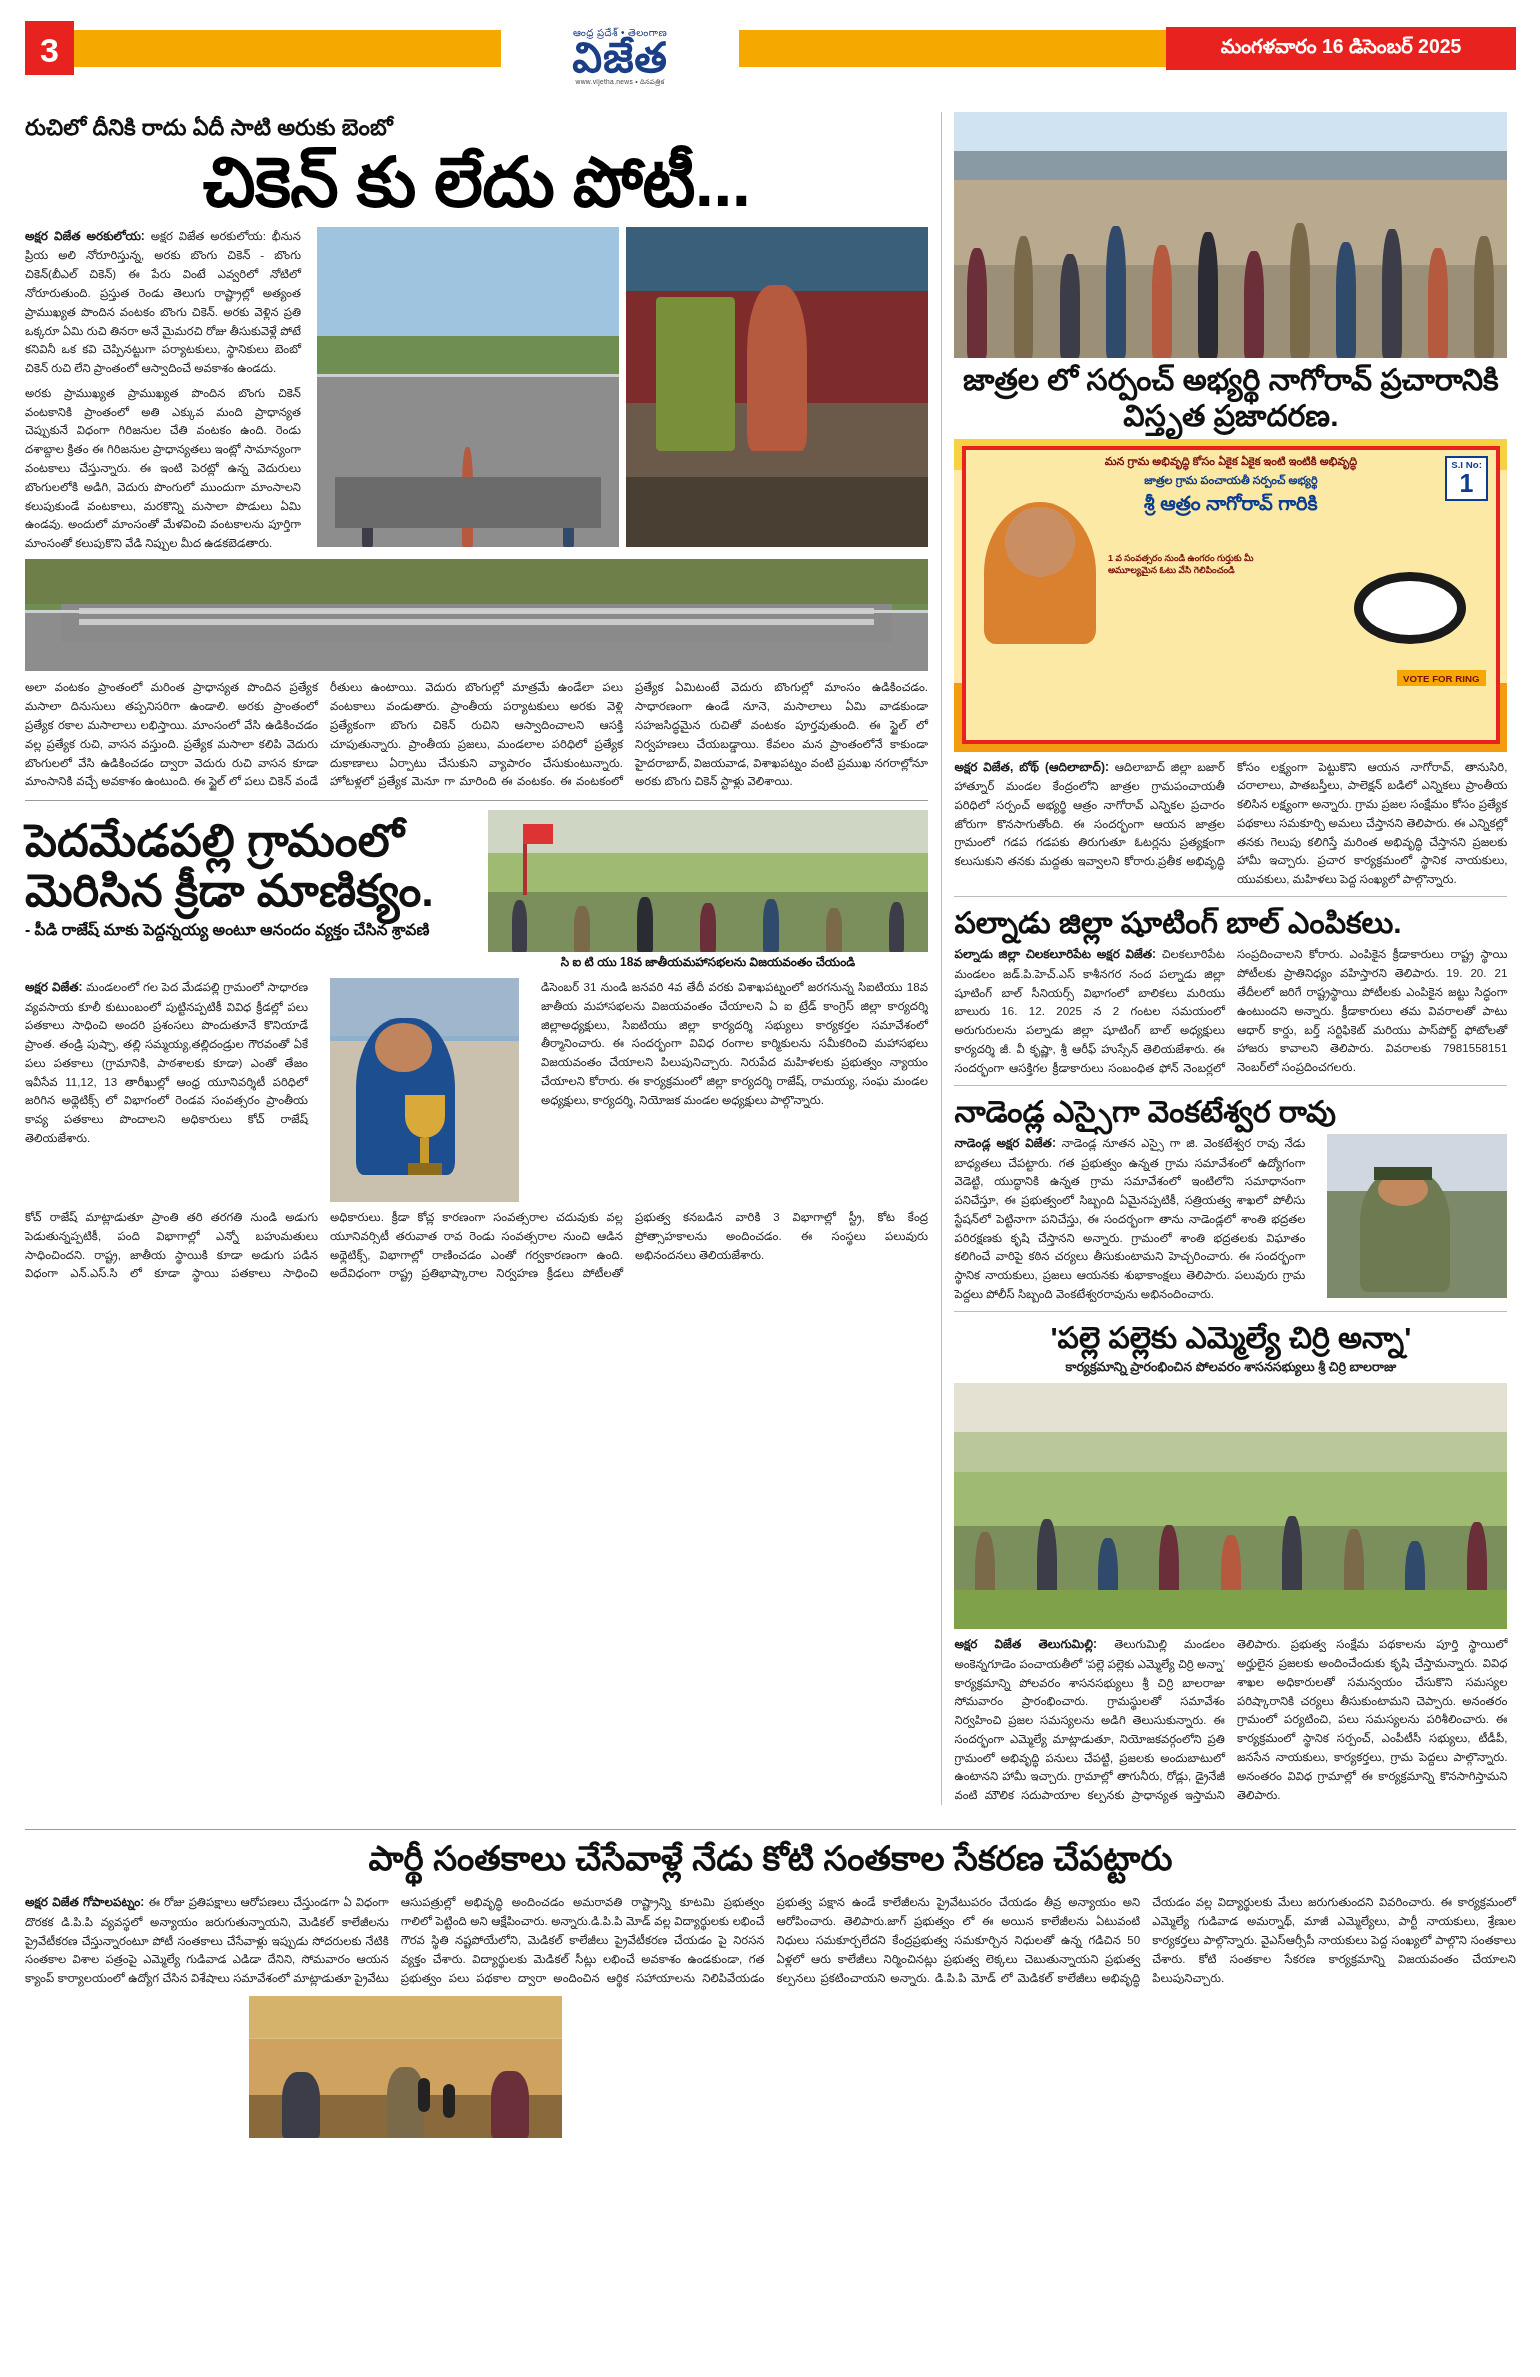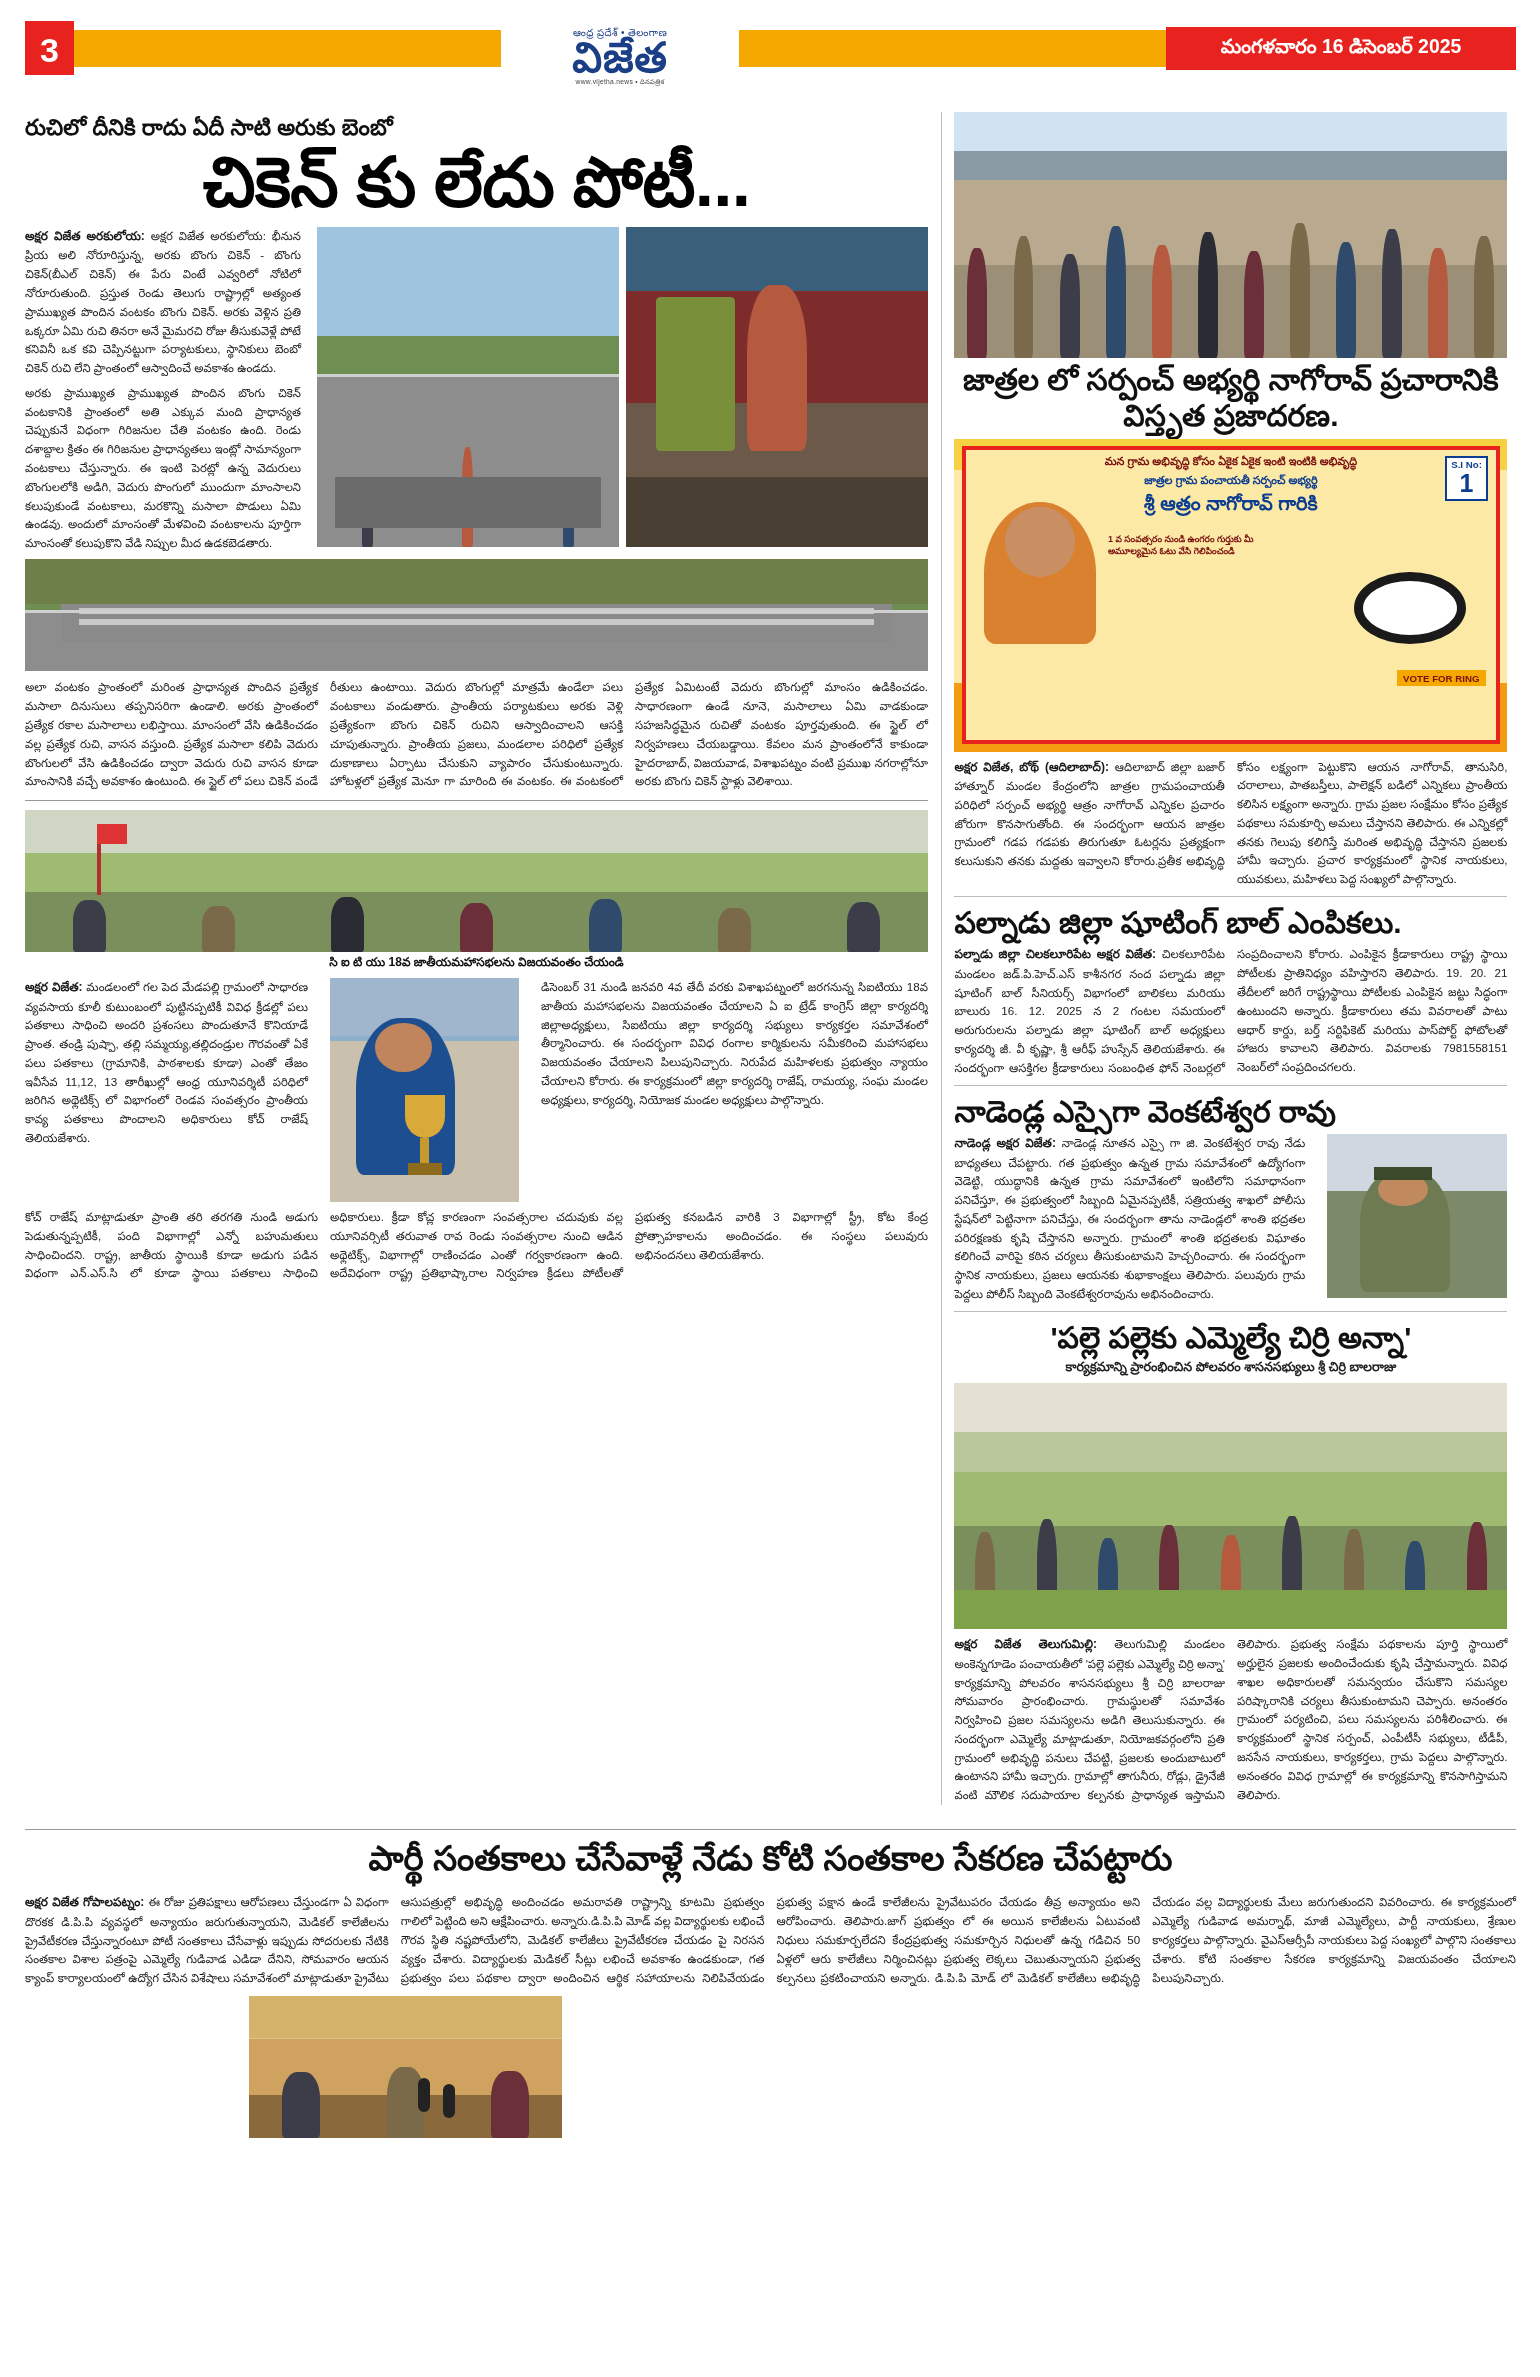--- a/index.html
+++ b/index.html
@@ -306,20 +306,24 @@
 
       <div class="txt cols3" style="margin-top:7.5px;">
         <span>అలా వంటకం ప్రాంతంలో మరింత ప్రాధాన్యత పొందిన ప్రత్యేక మసాలా దినుసులు తప్పనిసరిగా ఉండాలి. అరకు ప్రాంతంలో ప్రత్యేక రకాల మసాలాలు లభిస్తాయి. మాంసంలో వేసి ఉడికించడం వల్ల ప్రత్యేక రుచి, వాసన వస్తుంది. ప్రత్యేక మసాలా కలిపి వెదురు బొంగులలో వేసి ఉడికించడం ద్వారా వెదురు రుచి వాసన కూడా మాంసానికి వచ్చే అవకాశం ఉంటుంది.</span>
         <span>ఈ స్టైల్ లో పలు చికెన్ వండే రీతులు ఉంటాయి. వెదురు బొంగుల్లో మాత్రమే ఉండేలా పలు వంటకాలు వండుతారు. ప్రాంతీయ పర్యాటకులు అరకు వెళ్లి ప్రత్యేకంగా బొంగు చికెన్ రుచిని ఆస్వాదించాలని ఆసక్తి చూపుతున్నారు. ప్రాంతీయ ప్రజలు, మండలాల పరిధిలో ప్రత్యేక దుకాణాలు ఏర్పాటు చేసుకుని వ్యాపారం చేసుకుంటున్నారు.</span>
         <span>హోటళ్లలో ప్రత్యేక మెనూ గా మారింది ఈ వంటకం. ఈ వంటకంలో ప్రత్యేక ఏమిటంటే వెదురు బొంగుల్లో మాంసం ఉడికించడం. సాధారణంగా ఉండే నూనె, మసాలాలు ఏమి వాడకుండా సహజసిద్ధమైన రుచితో వంటకం పూర్తవుతుంది. ఈ స్టైల్ లో నిర్వహణలు చేయబడ్డాయి. కేవలం మన ప్రాంతంలోనే కాకుండా హైదరాబాద్, విజయవాడ, విశాఖపట్నం వంటి ప్రముఖ నగరాల్లోనూ అరకు బొంగు చికెన్ స్టాళ్లు వెలిశాయి.</span>
       </div>
 
       <div class="sep-rule"></div>
 
       <div class="flexrow" style="align-items:flex-start;">
+        <div style="width:447px;">
+          <div class="head-l">పెదమేడపల్లి గ్రామంలో మెరిసిన క్రీడా మాణిక్యం.</div>
+          <div class="byline">- పీడి రాజేష్ మాకు పెద్దన్నయ్య అంటూ ఆనందం వ్యక్తం చేసిన శ్రావణి</div>
+        </div>
         <div style="flex:1;">
           <div class="photo p-meeting" style="width:100%;height:142px;">
             <div style="position:absolute;left:0;top:0;width:100%;height:30%;background:#cfd6c3;"></div>
             <div style="position:absolute;left:8%;top:10%;width:3.7px;height:50%;background:#b03030;"></div>
             <div style="position:absolute;left:8%;top:10%;width:30px;height:19.4px;background:#d33;"></div>
             <div class="people" style="height:52%;">
               <div class="person s1" style="height:70%"></div>
               <div class="person s4" style="height:62%"></div>
               <div class="person" style="height:74%"></div>
               <div class="person s2" style="height:66%"></div>
@@ -387,21 +391,21 @@
       <div class="photo p-poster" style="width:100%;height:313px;margin-top:4.5px;">
         <div class="poster-frame">
           <div class="poster-title">మన గ్రామ అభివృద్ధి కోసం ఏకైక ఏకైక ఇంటి ఇంటికి అభివృద్ధి</div>
           <div class="poster-title" style="color:#0b3d91;">జాత్రల గ్రామ పంచాయతీ సర్పంచ్ అభ్యర్థి</div>
           <div class="poster-name">శ్రీ ఆత్రం నాగోరావ్ గారికి</div>
           <div class="poster-slno">
             <span>S.I No:</span>
             <span class="poster-num">1</span>
           </div>
           <div class="poster-person"></div>
-          <div style="position:absolute;left:142px;top:84px;width:149px;font-size:9px;line-height:1.3;color:#7a1010;font-weight:bold;">1 వ సంవత్సరం నుండి ఉంగరం గుర్తుకు మీ అమూల్యమైన ఓటు వేసి గెలిపించండి</div>
+          <div style="position:absolute;left:142px;top:103px;width:149px;font-size:9px;line-height:1.3;color:#7a1010;font-weight:bold;">1 వ సంవత్సరం నుండి ఉంగరం గుర్తుకు మీ అమూల్యమైన ఓటు వేసి గెలిపించండి</div>
           <div class="poster-ring"></div>
           <div class="poster-vote">VOTE FOR RING</div>
         </div>
       </div>
 
       <div class="txt cols2" style="margin-top:6px;">
         <span class="source">అక్షర విజేత, బోథ్ (ఆదిలాబాద్):</span>
         <span>ఆదిలాబాద్ జిల్లా బజార్ హాత్నూర్ మండల కేంద్రంలోని జాత్రల గ్రామపంచాయతీ పరిధిలో సర్పంచ్ అభ్యర్థి ఆత్రం నాగోరావ్ ఎన్నికల ప్రచారం జోరుగా కొనసాగుతోంది. ఈ సందర్భంగా ఆయన జాత్రల గ్రామంలో గడప గడపకు తిరుగుతూ ఓటర్లను ప్రత్యక్షంగా కలుసుకుని తనకు మద్దతు ఇవ్వాలని కోరారు.ప్రతీక అభివృద్ధి కోసం లక్ష్యంగా పెట్టుకొని ఆయన నాగోరావ్, తానుసిరి, చరాలాలు, పాతబస్తీలు, పాలెక్షన్ బడిలో ఎన్నికలు ప్రాంతీయ కలిసిన లక్ష్యంగా అన్నారు. గ్రామ ప్రజల సంక్షేమం కోసం ప్రత్యేక పథకాలు సమకూర్చి అమలు చేస్తానని తెలిపారు. ఈ ఎన్నికల్లో తనకు గెలుపు కలిగిస్తే మరింత అభివృద్ధి చేస్తానని ప్రజలకు హామీ ఇచ్చారు. ప్రచార కార్యక్రమంలో స్థానిక నాయకులు, యువకులు, మహిళలు పెద్ద సంఖ్యలో పాల్గొన్నారు.</span>
       </div>
 

